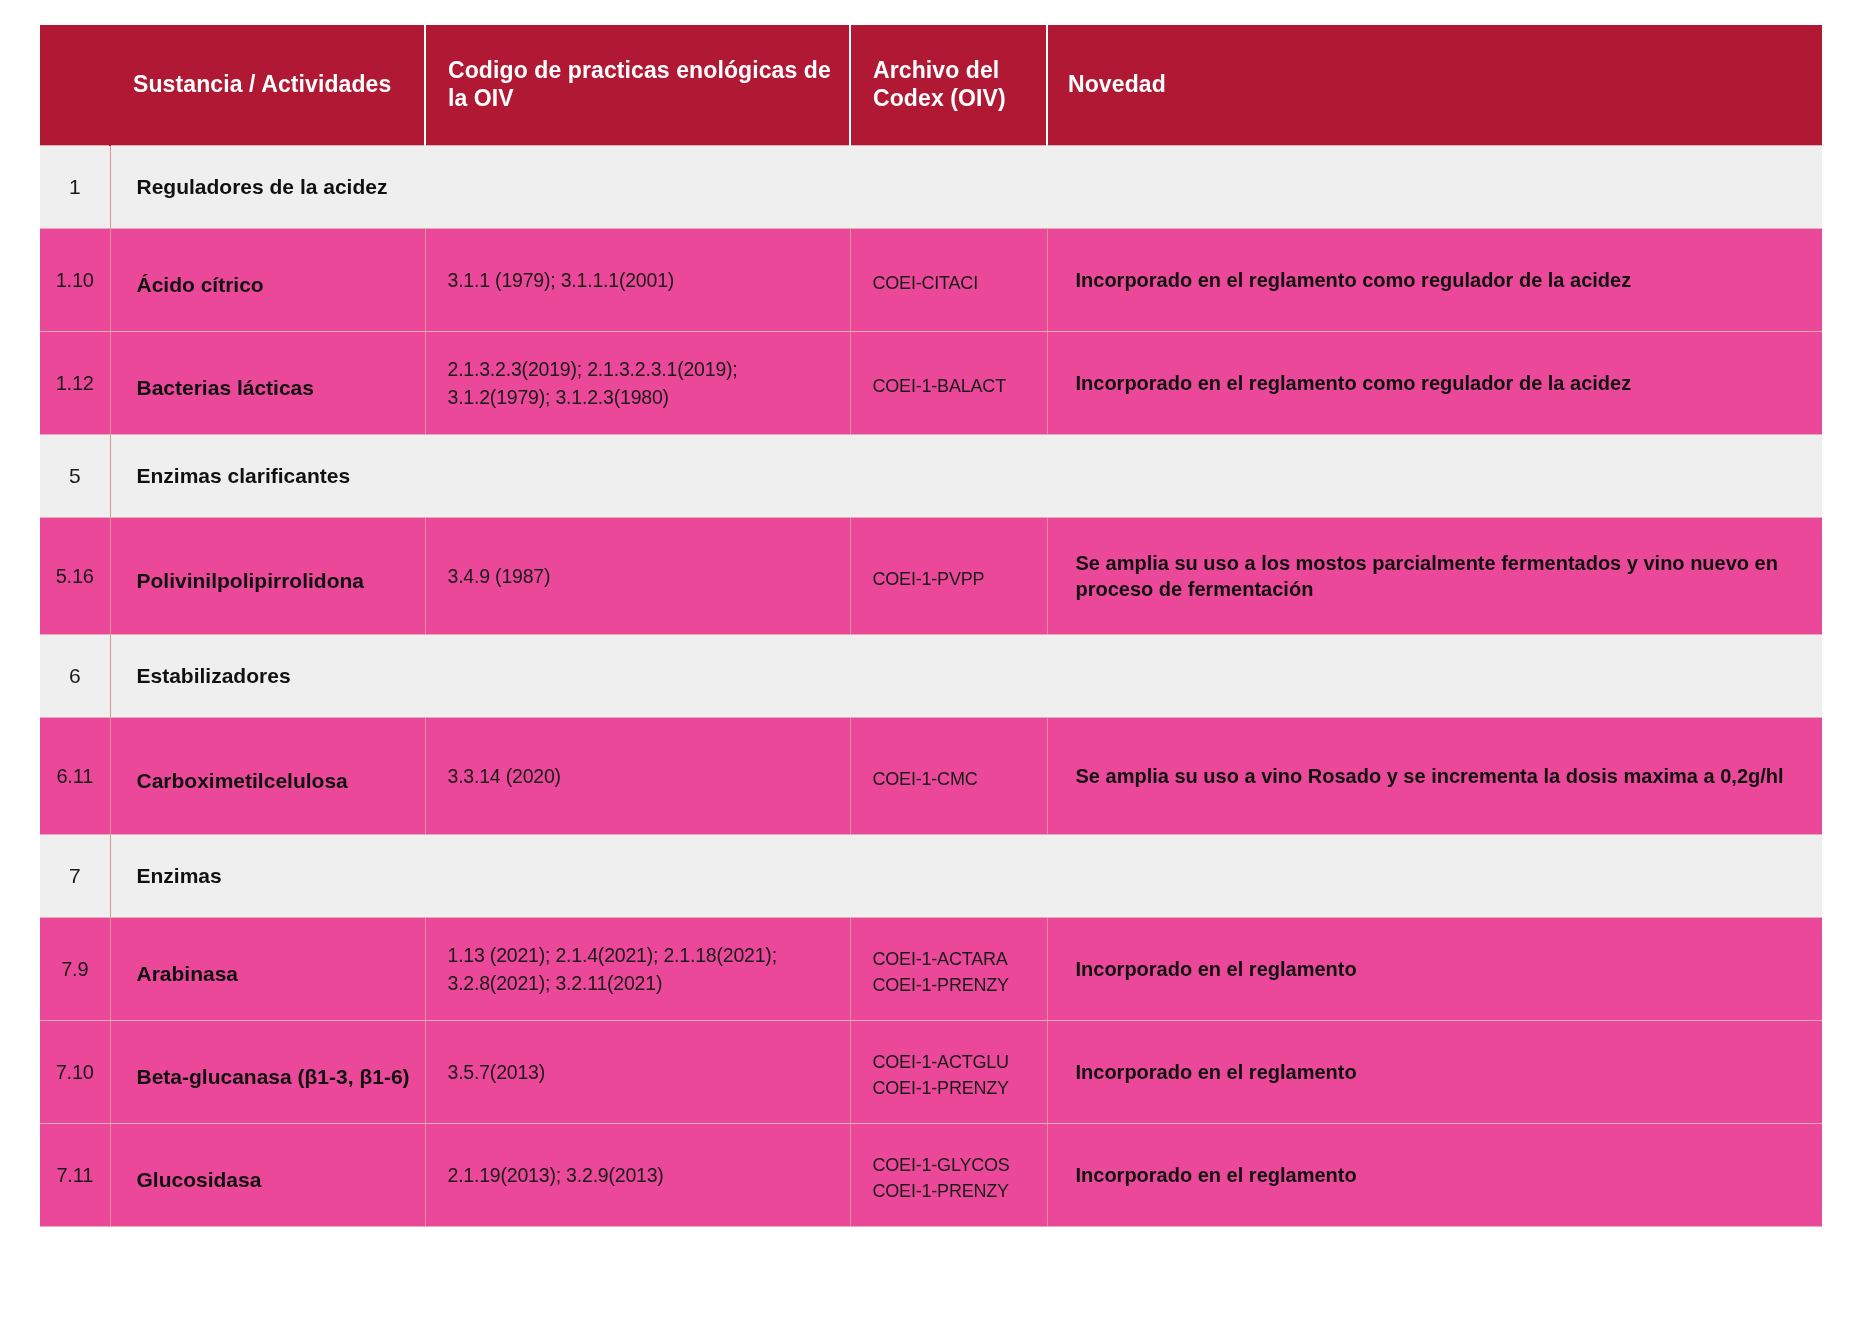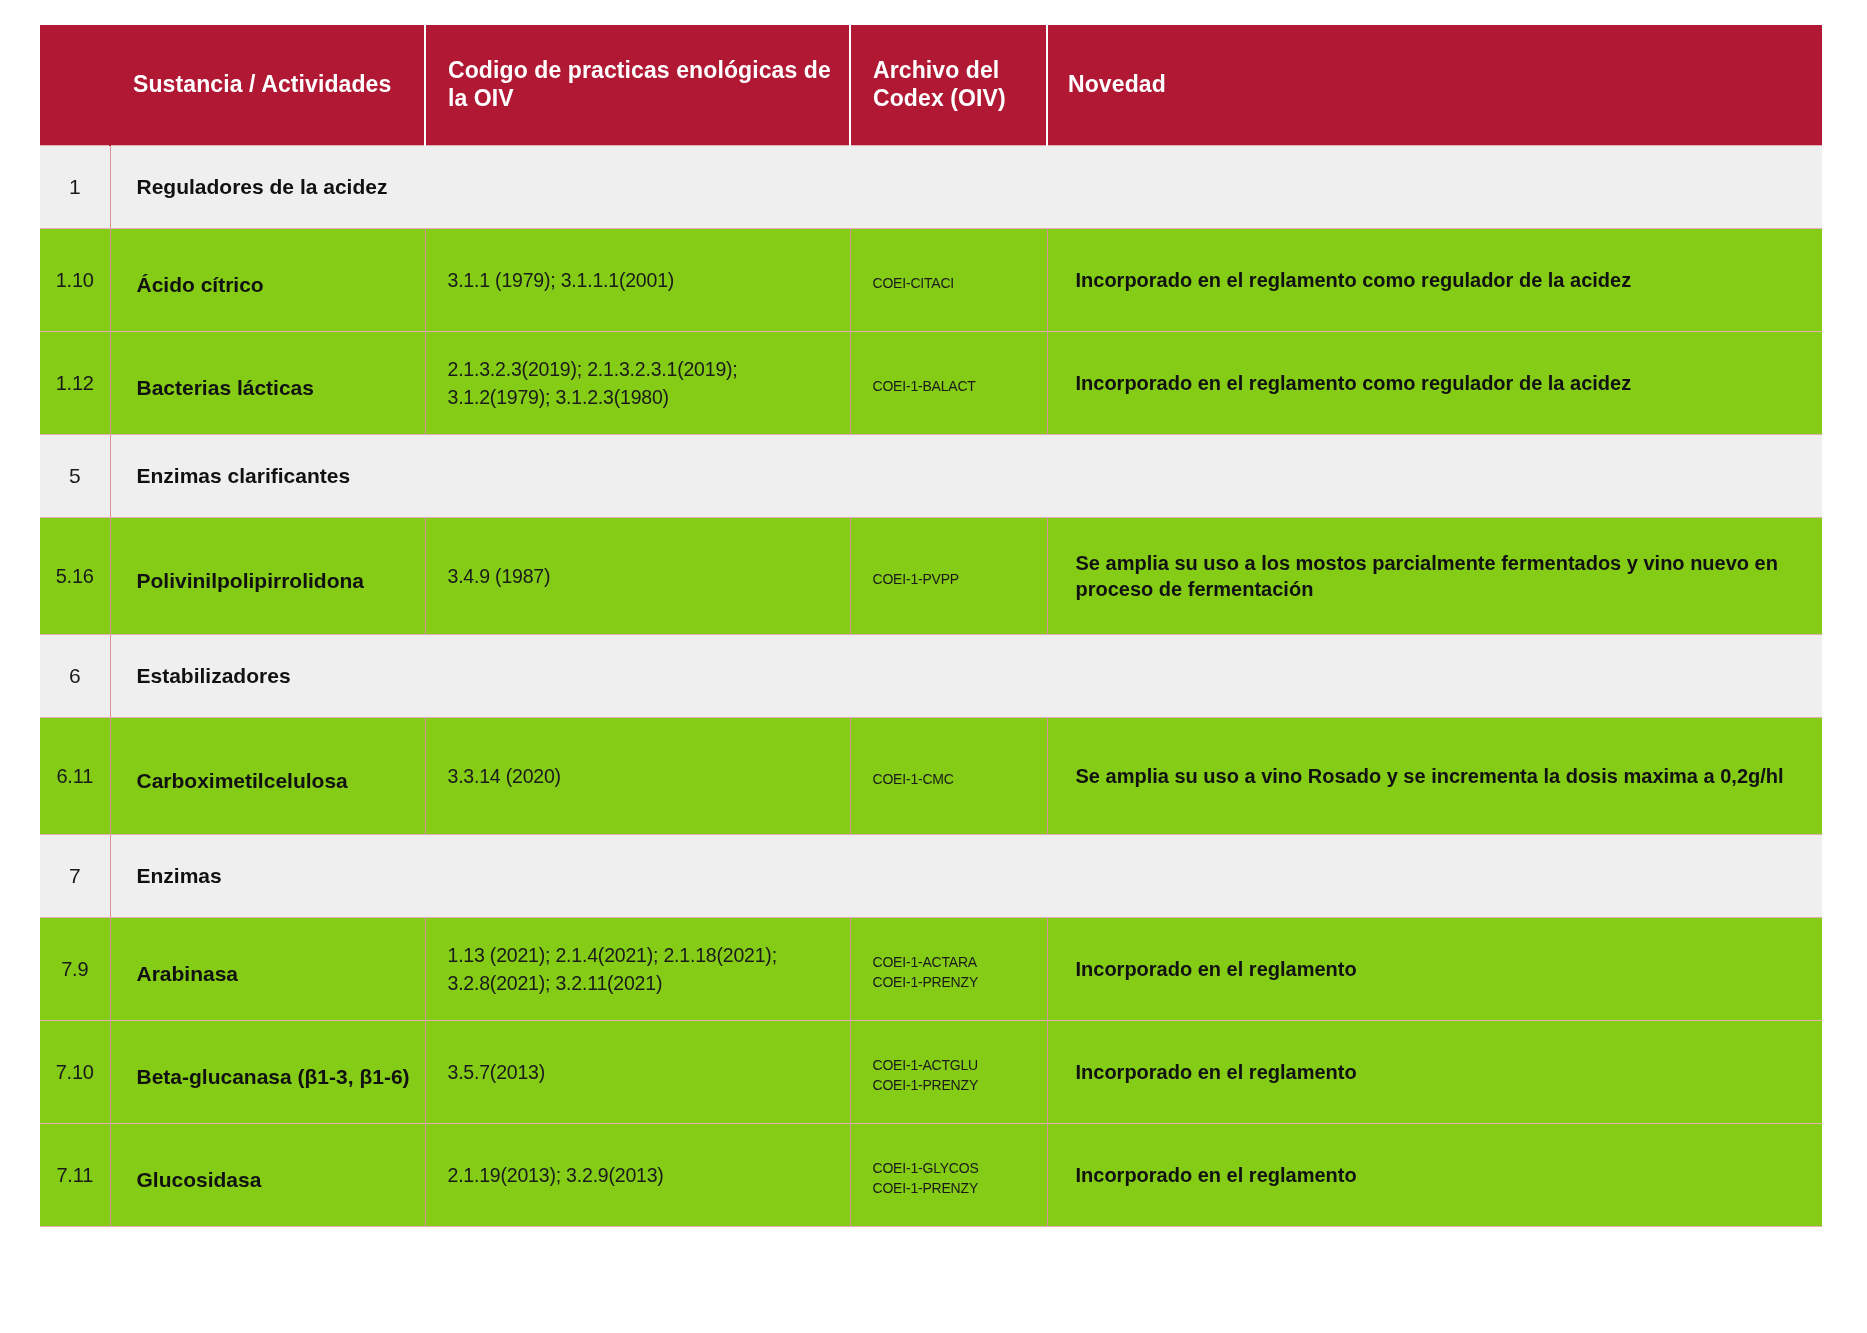--- a/index.html
+++ b/index.html
@@ -50,21 +50,21 @@
     border-right: 2px solid #b01834;
     padding: 0;
   }
   thead th:last-child { border-right: none; padding-left: 20px; }
 
   tbody td {
     border-top: 1px solid #e3adb4;
     border-bottom: 1px solid #e3adb4;
     border-right: 1px solid #d9929b;
     vertical-align: middle;
-    background: #84cc16;
+    background: #ec4899;
   }
   tbody td:last-child { border-right: none; }
 
   td.num {
     text-align: center;
     font-size: 20px;
     color: #1a1a1a;
     font-weight: normal;
     padding: 6px 4px;
     letter-spacing: -0.2px;
@@ -77,21 +77,21 @@
     line-height: 1.25;
   }
   td.cod {
     font-size: 19.5px;
     color: #1a1a1a;
     padding: 10px 14px 10px 22px;
     line-height: 1.45;
     letter-spacing: -0.2px;
   }
   td.cdx {
-    font-size: 14px;
+    font-size: 18px;
     color: #1a1a1a;
     padding: 10px 10px 2px 22px;
     line-height: 1.42;
     letter-spacing: -0.2px;
     white-space: pre-line;
   }
   td.nov {
     font-size: 20px;
     font-weight: bold;
     color: #111111;

